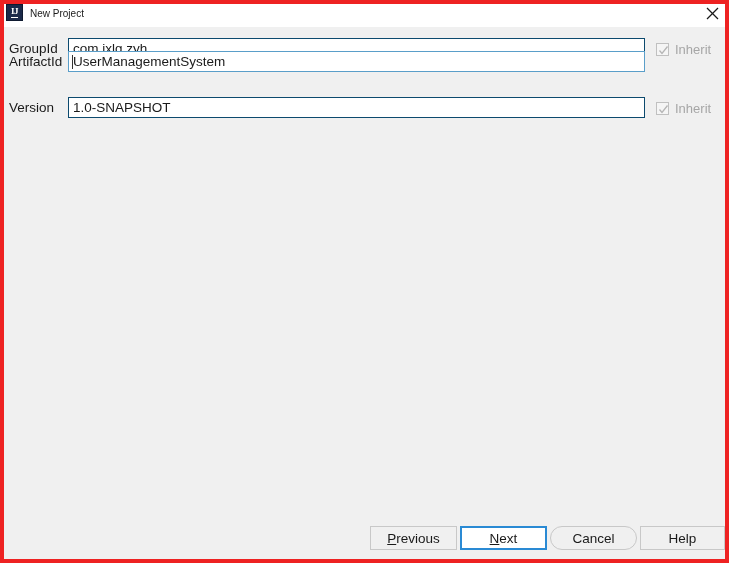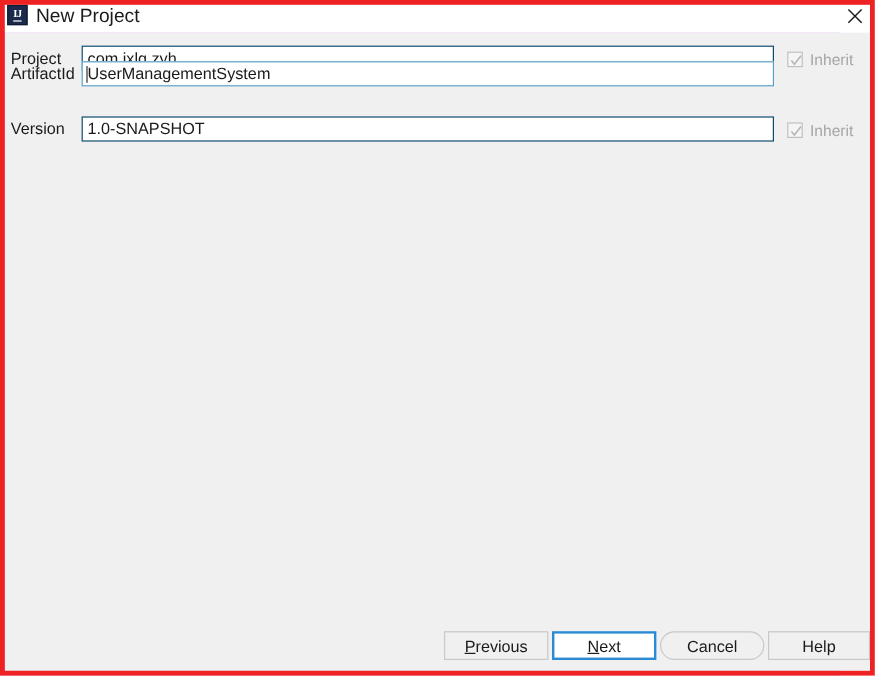--- a/index.html
+++ b/index.html
@@ -28,21 +28,21 @@
   }
 
   
   #window {
     position: absolute;
     left: 0;
     top: 0;
     width: 700px;
     height: 563px;
     box-sizing: border-box;
-    background: #f0abfc;
+    background: #000000;
   }
 
   
   #title-bar {
     position: absolute;
     left: 0;
     top: 0;
     width: 729px;
     height: 27px;
     background: #ffffff;
@@ -71,21 +71,21 @@
     line-height: 1;
     letter-spacing: -0.5px;
     display: block;
     border-bottom: 1.5px solid #ffffff;
     padding-bottom: 1px;
   }
   #title-text {
     position: absolute;
     left: 30px;
     top: 4px;
-    font-size: 16px;
+    font-size: 10px;
     color: #1a1a1a;
     line-height: 19px;
     white-space: nowrap;
   }
   #close-button {
     position: absolute;
     right: 6px;
     top: 2px;
     width: 22px;
     height: 22px;
@@ -226,21 +226,21 @@
       <svg width="13" height="13" viewBox="0 0 13 13" aria-hidden="true">
         <line x1="1" y1="1" x2="12" y2="12" stroke="#1a1a1a" stroke-width="1.2"></line>
         <line x1="12" y1="1" x2="1" y2="12" stroke="#1a1a1a" stroke-width="1.2"></line>
       </svg>
     </div>
   </div>
 
   <div id="dialog-body">
 
     <div class="form-row" style="top:11px;">
-      <div class="field-label">Project</div>
+      <div class="field-label">GroupId</div>
       <input class="text-input" type="text" readonly="" value="com,jxlg.zyh" style="">
       <div class="inherit-group" style="top:1px;">
         <span class="checkbox">
           <svg width="11" height="11" viewBox="0 0 11 11" aria-hidden="true">
             <polyline points="1.5,5.5 4,8.5 9.5,1.5" fill="none" stroke="#b5b5b5" stroke-width="1.3"></polyline>
           </svg>
         </span>
         <span class="inherit-label">Inherit</span>
       </div>
     </div>

